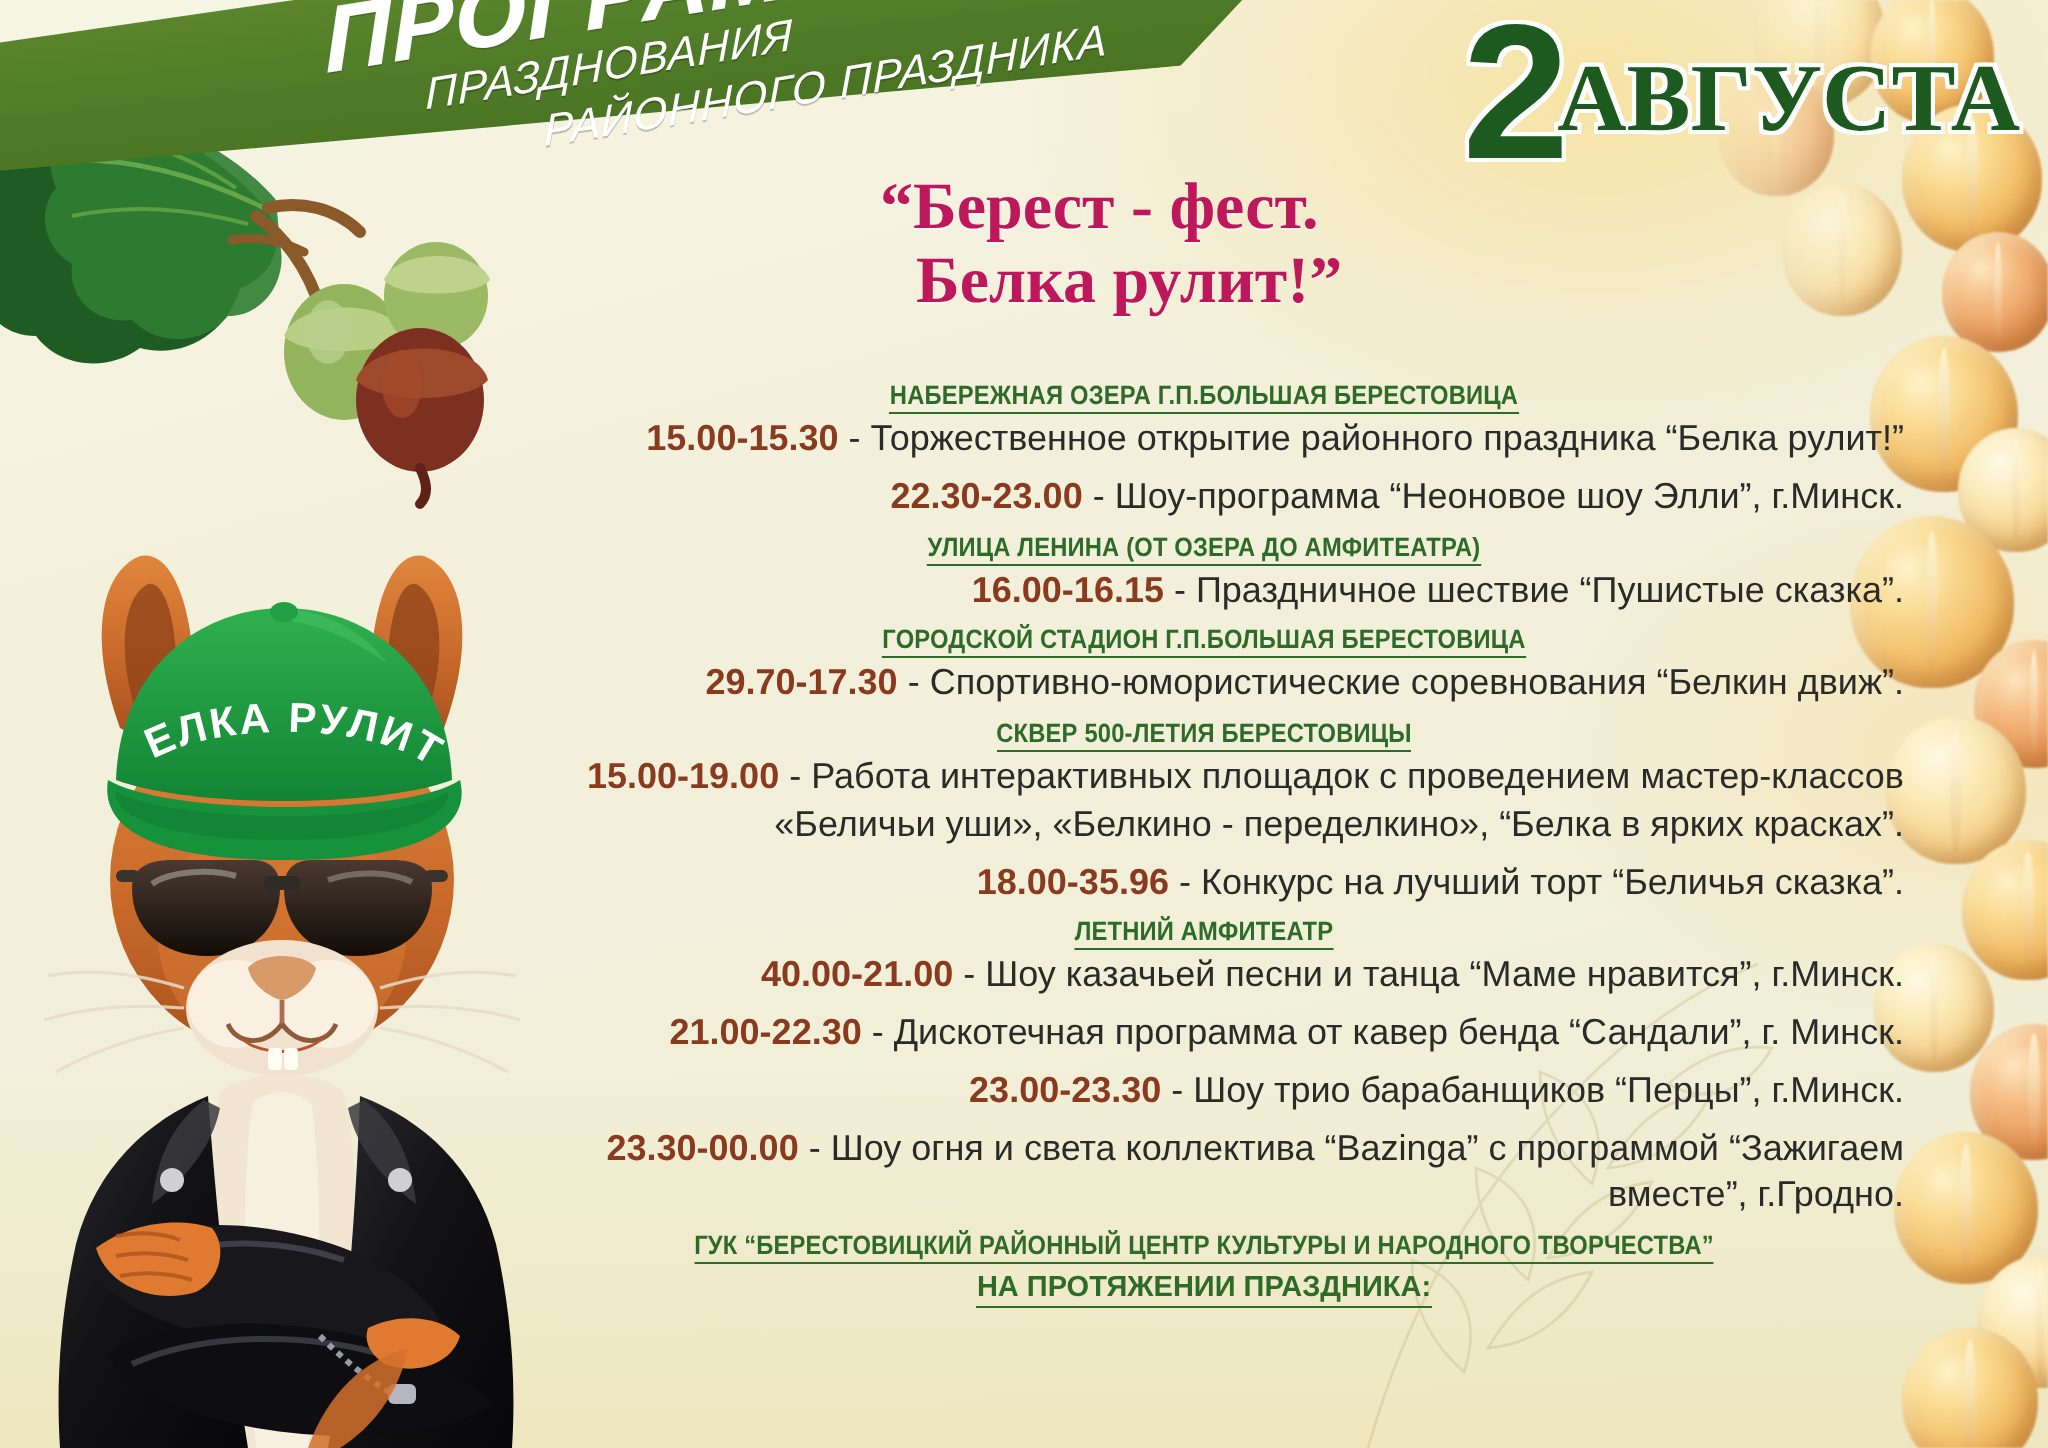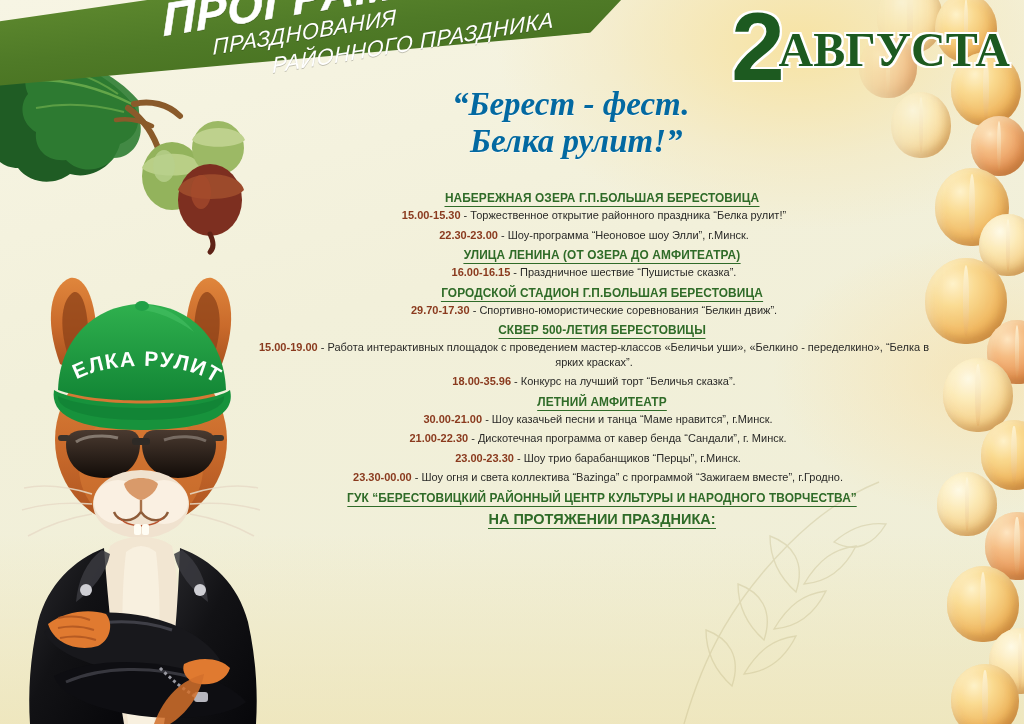--- a/index.html
+++ b/index.html
@@ -103,25 +103,24 @@
   }
 
   
   .oak-branch {
     position: absolute; left: -18px; top: 8px;
     width: 310px; height: 250px;
   }
 
   
   .fest-title {
-    position: absolute; left: 442px; top: 86px;
+    position: absolute; left: 430px; top: 86px;
     width: 380px;
-    color: #0369a1;
+    color: #be185d;
     font-family: "Liberation Serif", serif;
-    font-style: italic;
     font-weight: 700;
     font-size: 33px;
     line-height: 1.12;
     text-shadow: 0 1px 0 rgba(255,255,255,0.5);
   }
   .fest-title .l1 { display: block; padding-left: 10px; }
   .fest-title .l2 { display: block; padding-left: 28px; }
 
   
   .date-badge {
@@ -162,25 +161,25 @@
     margin: 4px 0 3px 0;
     font-family: "Liberation Sans Narrow", "Liberation Sans", sans-serif;
     transform: scaleX(0.90);
     transform-origin: center;
   }
   .section-head span {
     border-bottom: 1.5px solid #2f6b28;
     padding-bottom: 1px;
   }
   .entry {
-    font-size: 11px;
+    font-size: 18px;
     line-height: 1.32;
     color: #2a2a28;
-    margin: 0 16px 5px 0;
-    text-align: center;
+    margin: 0 0 5px 0;
+    text-align: right;
   }
   .entry .time {
     color: #8a3a1e;
     font-weight: 700;
   }
   .entry.indent-1 { padding-left: 8px; }
 
   .closing-head {
     text-align: center;
     color: #2f6b28;
@@ -389,21 +388,21 @@
     <p class="entry"><span class="time">16.00-16.15</span><span> - Праздничное шествие “Пушистые сказка”.</span></p>
 
     <div class="section-head"><span>ГОРОДСКОЙ СТАДИОН Г.П.БОЛЬШАЯ БЕРЕСТОВИЦА</span></div>
     <p class="entry"><span class="time">29.70-17.30</span><span> - Спортивно-юмористические соревнования “Белкин движ”.</span></p>
 
     <div class="section-head"><span>СКВЕР 500-ЛЕТИЯ БЕРЕСТОВИЦЫ</span></div>
     <p class="entry"><span class="time">15.00-19.00</span><span> - Работа интерактивных площадок с проведением мастер-классов «Беличьи уши», «Белкино - переделкино», “Белка в ярких красках”.</span></p>
     <p class="entry"><span class="time">18.00-35.96</span><span> - Конкурс на лучший торт “Беличья сказка”.</span></p>
 
     <div class="section-head"><span>ЛЕТНИЙ АМФИТЕАТР</span></div>
-    <p class="entry indent-1"><span class="time">30.00-21.00</span><span> - Шоу казачьей песни  и танца “Маме нравится”, г.Минск.</span></p>
+    <p class="entry indent-1"><span class="time">40.00-21.00</span><span> - Шоу казачьей песни  и танца “Маме нравится”, г.Минск.</span></p>
     <p class="entry indent-1"><span class="time">21.00-22.30</span><span> - Дискотечная программа от кавер бенда “Сандали”, г. Минск.</span></p>
     <p class="entry indent-1"><span class="time">23.00-23.30</span><span> - Шоу трио барабанщиков “Перцы”, г.Минск.</span></p>
     <p class="entry indent-1"><span class="time">23.30-00.00</span><span> - Шоу огня и света коллектива “Bazinga” с программой “Зажигаем вместе”, г.Гродно.</span></p>
 
     <div class="section-head"><span>ГУК “БЕРЕСТОВИЦКИЙ РАЙОННЫЙ ЦЕНТР КУЛЬТУРЫ И НАРОДНОГО ТВОРЧЕСТВА”</span></div>
 
     <div class="closing-head"><span>НА ПРОТЯЖЕНИИ ПРАЗДНИКА:</span></div>
 
   </div>
 

